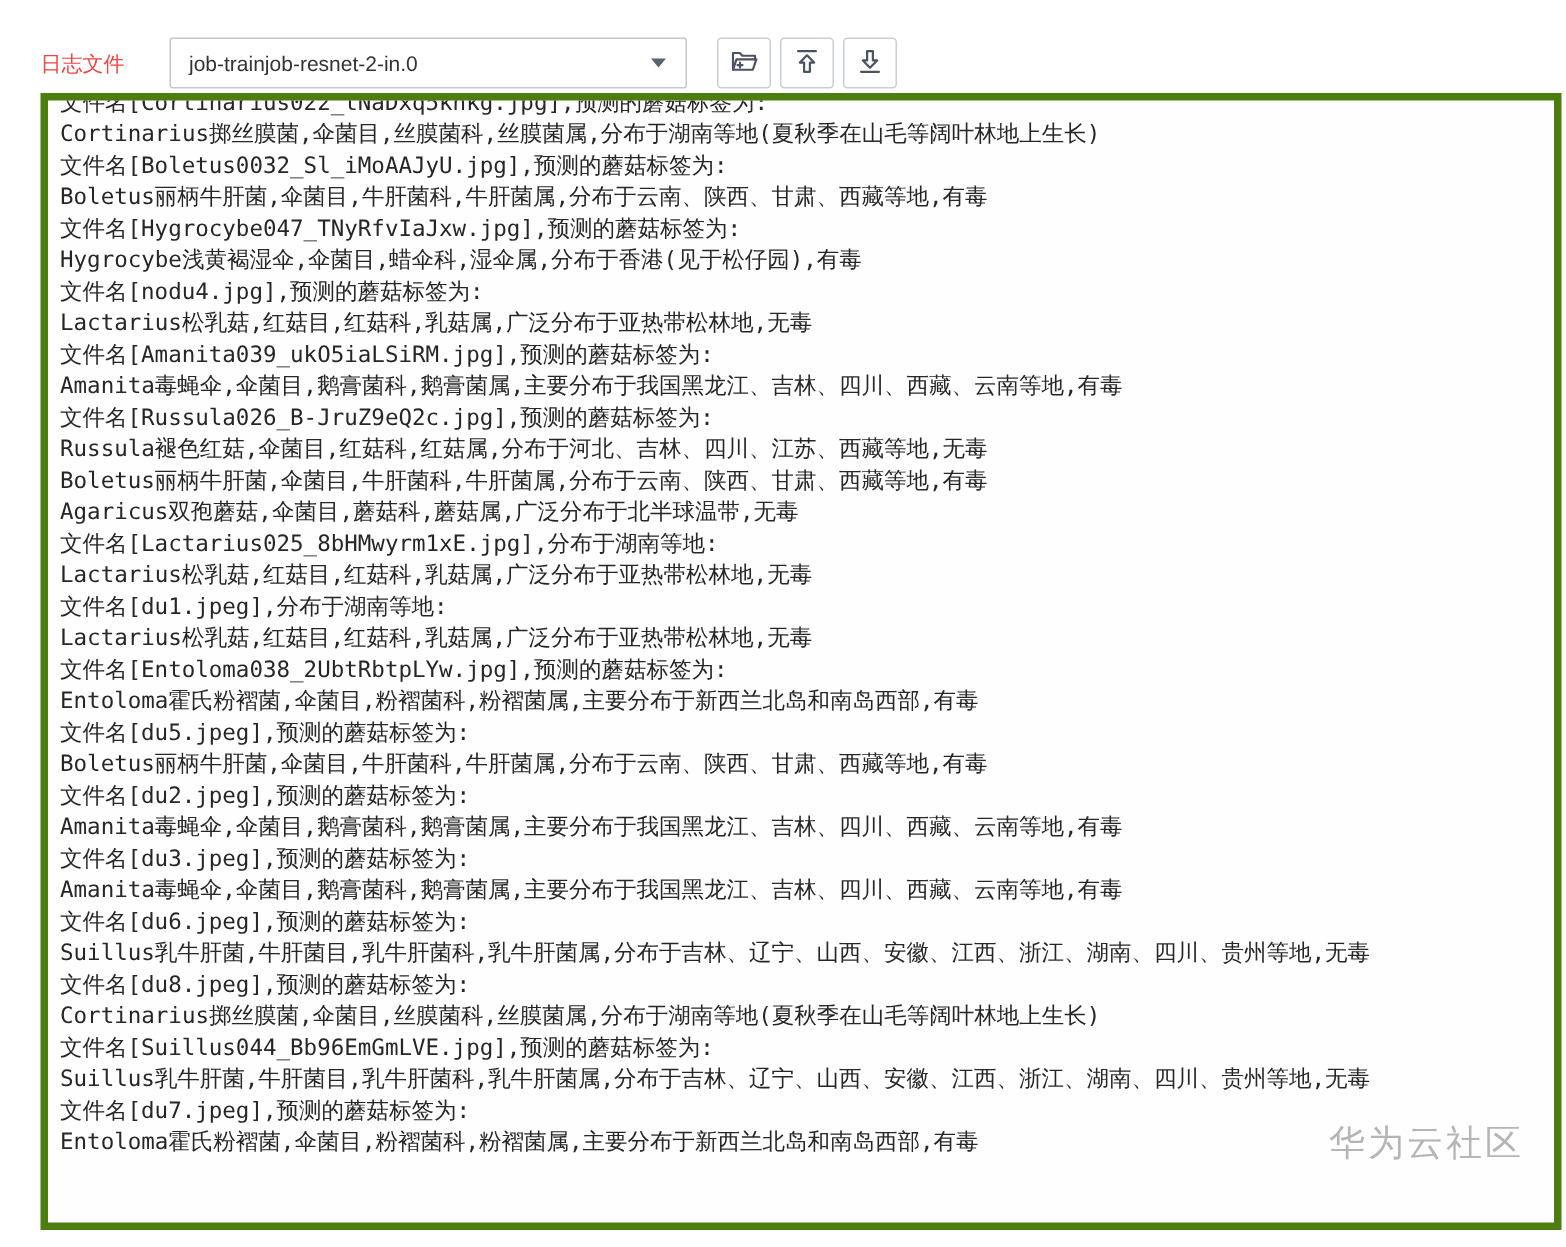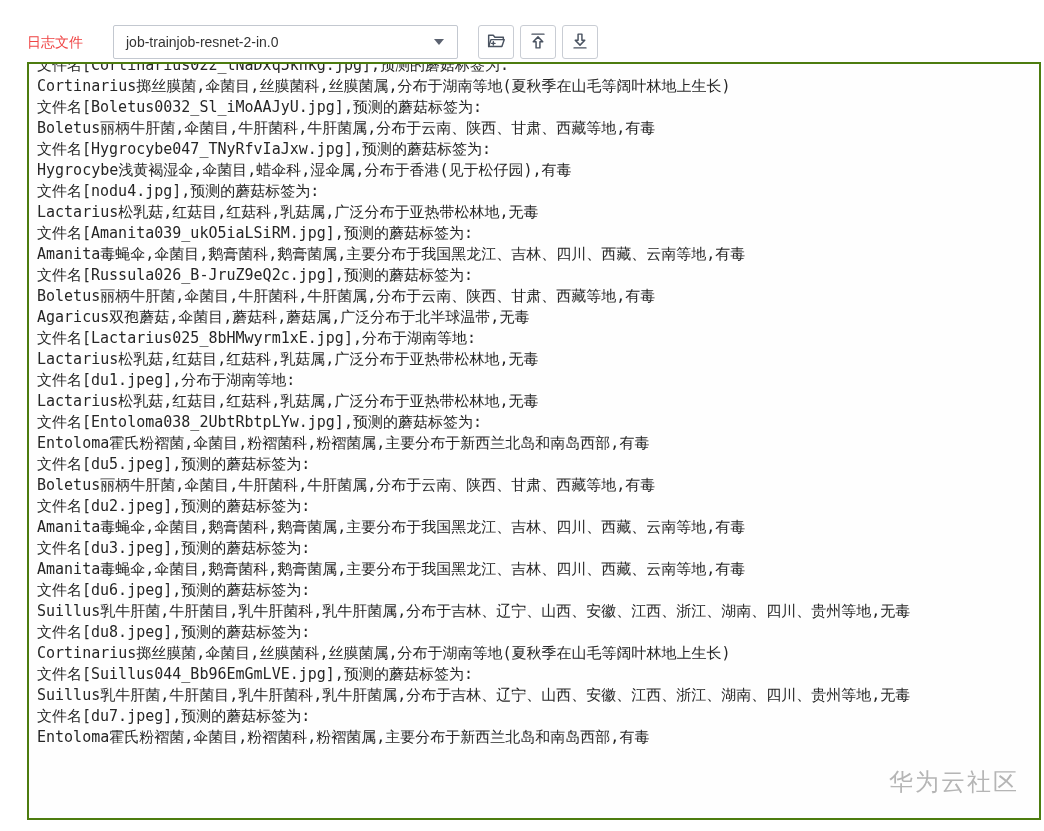--- a/index.html
+++ b/index.html
@@ -34,31 +34,31 @@
   }
   .icon-btn svg { width: 22px; height: 22px; stroke: #4a5361; fill: none;
     stroke-width: 1.6; stroke-linejoin: round; stroke-linecap: round; }
   #btn-open { left: 478px; }
   #btn-top  { left: 520px; }
   #btn-down { left: 562px; }
 
   
   .log-pane {
     position: absolute; left: 27px; top: 62px; width: 1014px; height: 758px;
-    border: 2px solid #4d7c0f; background: #fefefe; overflow: hidden;
+    border: 5px solid #4d7c0f; background: #fefefe; overflow: hidden;
   }
   .log-content {
     margin-top: -9px; padding-left: 8px; padding-right: 8px;
   }
   .log-line {
     font-family: "DejaVu Sans Mono", "Liberation Mono", monospace;
     font-size: 15px; line-height: 21px; color: #262626; white-space: nowrap;
   }
   .watermark {
-    position: absolute; right: 20px; bottom: 20px;
+    position: absolute; right: 20px; bottom: 37px;
     font-size: 24px; color: #b5b5b5; letter-spacing: 2px;
     pointer-events: none; user-select: none; text-align: right;
   }
 </style>
 </head>
 <body>
 
 <div class="toolbar">
   <span class="log-label">日志文件</span>
 
@@ -102,20 +102,21 @@
       <div class="log-line">Cortinarius掷丝膜菌,伞菌目,丝膜菌科,丝膜菌属,分布于湖南等地(夏秋季在山毛等阔叶林地上生长)</div>
       <div class="log-line">文件名[Boletus0032_Sl_iMoAAJyU.jpg],预测的蘑菇标签为:</div>
       <div class="log-line">Boletus丽柄牛肝菌,伞菌目,牛肝菌科,牛肝菌属,分布于云南、陕西、甘肃、西藏等地,有毒</div>
       <div class="log-line">文件名[Hygrocybe047_TNyRfvIaJxw.jpg],预测的蘑菇标签为:</div>
       <div class="log-line">Hygrocybe浅黄褐湿伞,伞菌目,蜡伞科,湿伞属,分布于香港(见于松仔园),有毒</div>
       <div class="log-line">文件名[nodu4.jpg],预测的蘑菇标签为:</div>
       <div class="log-line">Lactarius松乳菇,红菇目,红菇科,乳菇属,广泛分布于亚热带松林地,无毒</div>
       <div class="log-line">文件名[Amanita039_ukO5iaLSiRM.jpg],预测的蘑菇标签为:</div>
       <div class="log-line">Amanita毒蝇伞,伞菌目,鹅膏菌科,鹅膏菌属,主要分布于我国黑龙江、吉林、四川、西藏、云南等地,有毒</div>
       <div class="log-line">文件名[Russula026_B-JruZ9eQ2c.jpg],预测的蘑菇标签为:</div>
+      <div class="log-line">Russula褪色红菇,伞菌目,红菇科,红菇属,分布于河北、吉林、四川、江苏、西藏等地,无毒</div>
       <div class="log-line">Boletus丽柄牛肝菌,伞菌目,牛肝菌科,牛肝菌属,分布于云南、陕西、甘肃、西藏等地,有毒</div>
       <div class="log-line">Agaricus双孢蘑菇,伞菌目,蘑菇科,蘑菇属,广泛分布于北半球温带,无毒</div>
       <div class="log-line">文件名[Lactarius025_8bHMwyrm1xE.jpg],分布于湖南等地:</div>
       <div class="log-line">Lactarius松乳菇,红菇目,红菇科,乳菇属,广泛分布于亚热带松林地,无毒</div>
       <div class="log-line">文件名[du1.jpeg],分布于湖南等地:</div>
       <div class="log-line">Lactarius松乳菇,红菇目,红菇科,乳菇属,广泛分布于亚热带松林地,无毒</div>
       <div class="log-line">文件名[Entoloma038_2UbtRbtpLYw.jpg],预测的蘑菇标签为:</div>
       <div class="log-line">Entoloma霍氏粉褶菌,伞菌目,粉褶菌科,粉褶菌属,主要分布于新西兰北岛和南岛西部,有毒</div>
       <div class="log-line">文件名[du5.jpeg],预测的蘑菇标签为:</div>
       <div class="log-line">Boletus丽柄牛肝菌,伞菌目,牛肝菌科,牛肝菌属,分布于云南、陕西、甘肃、西藏等地,有毒</div>

